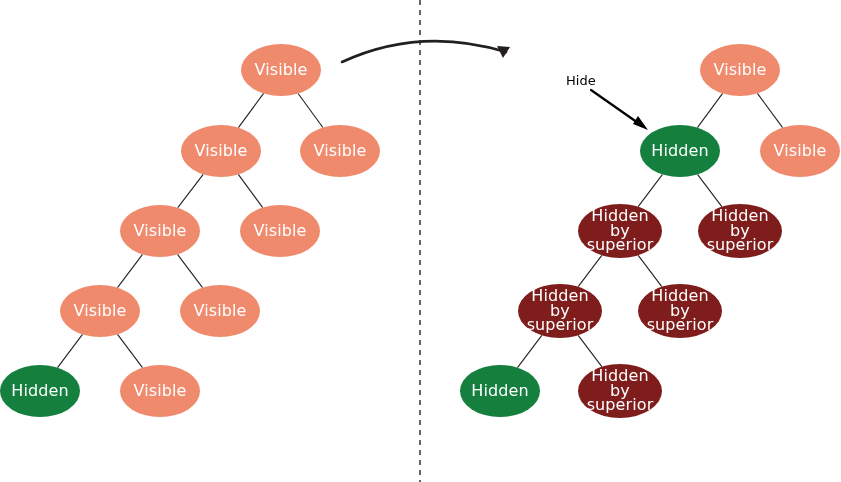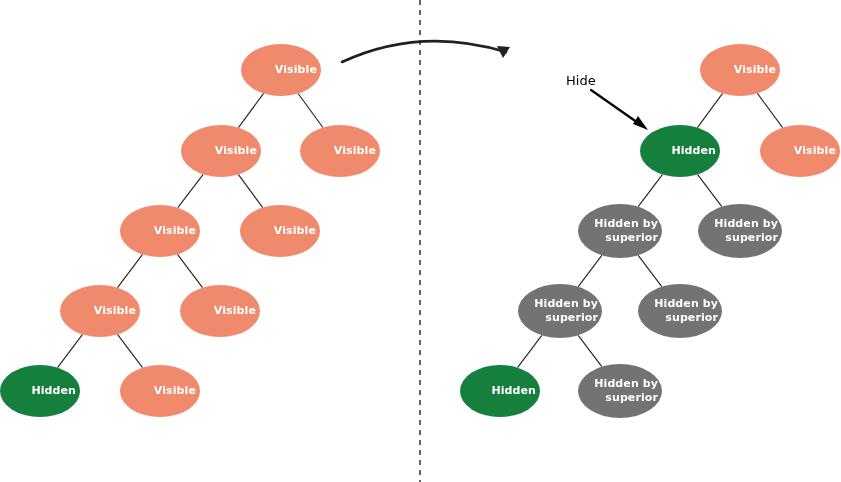--- a/index.html
+++ b/index.html
@@ -23,38 +23,38 @@
     top: 0;
     width: 841px;
     height: 482px;
     pointer-events: none;
   }
   .node {
     position: absolute;
     display: flex;
     align-items: center;
     justify-content: center;
-    text-align: right;
+    text-align: center;
     border-radius: 50%;
     color: #ffffff;
-    font-weight: bold;
-    font-size: 11px;
+    font-weight: normal;
+    font-size: 16px;
     line-height: 14.5px;
     letter-spacing: 0.1px;
     box-sizing: border-box;
     padding: 0 4px;
     z-index: 2;
   }
   .node span {
     display: block;
     width: 100%;
   }
   .n-visible  { background: #ef8a6d; }
   .n-hidden   { background: #15803d; }
-  .n-hiddenby { background: #737373; }
+  .n-hiddenby { background: #7f1d1d; }
 
   .label-hide {
     position: absolute;
     color: #000000;
     font-size: 13px;
     font-weight: normal;
     font-family: "DejaVu Sans", sans-serif;
     white-space: nowrap;
     z-index: 3;
   }

